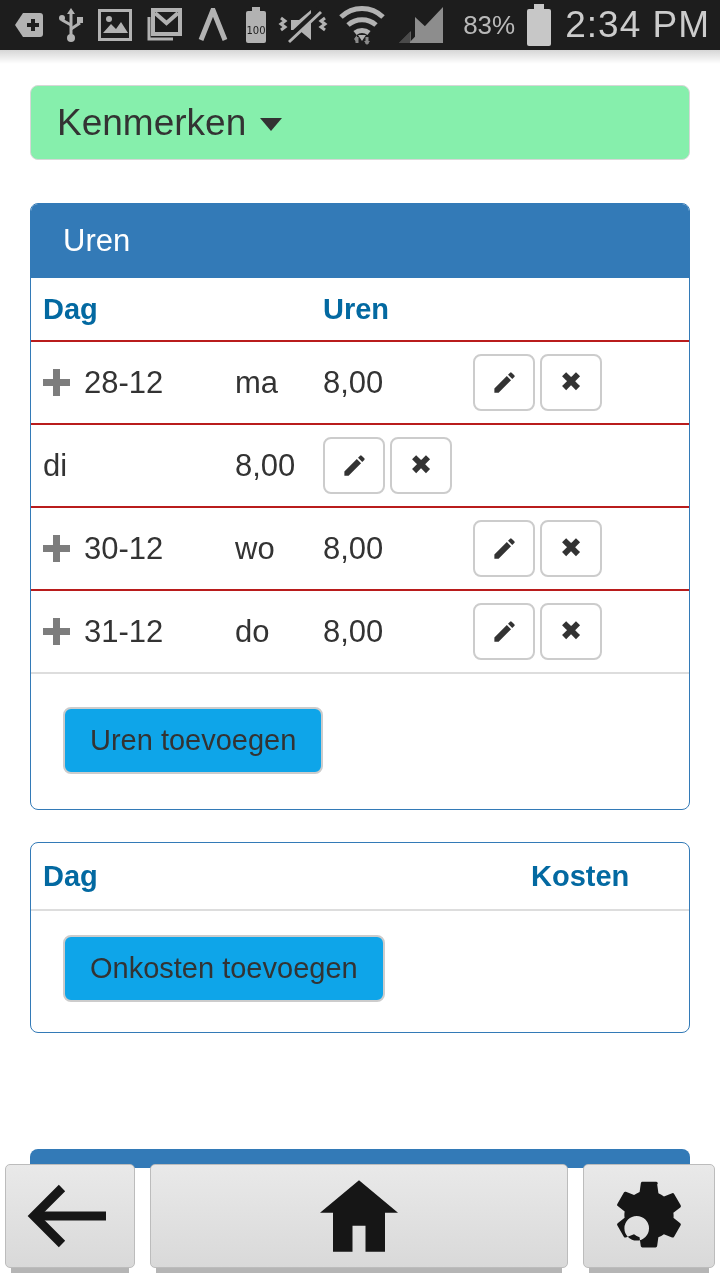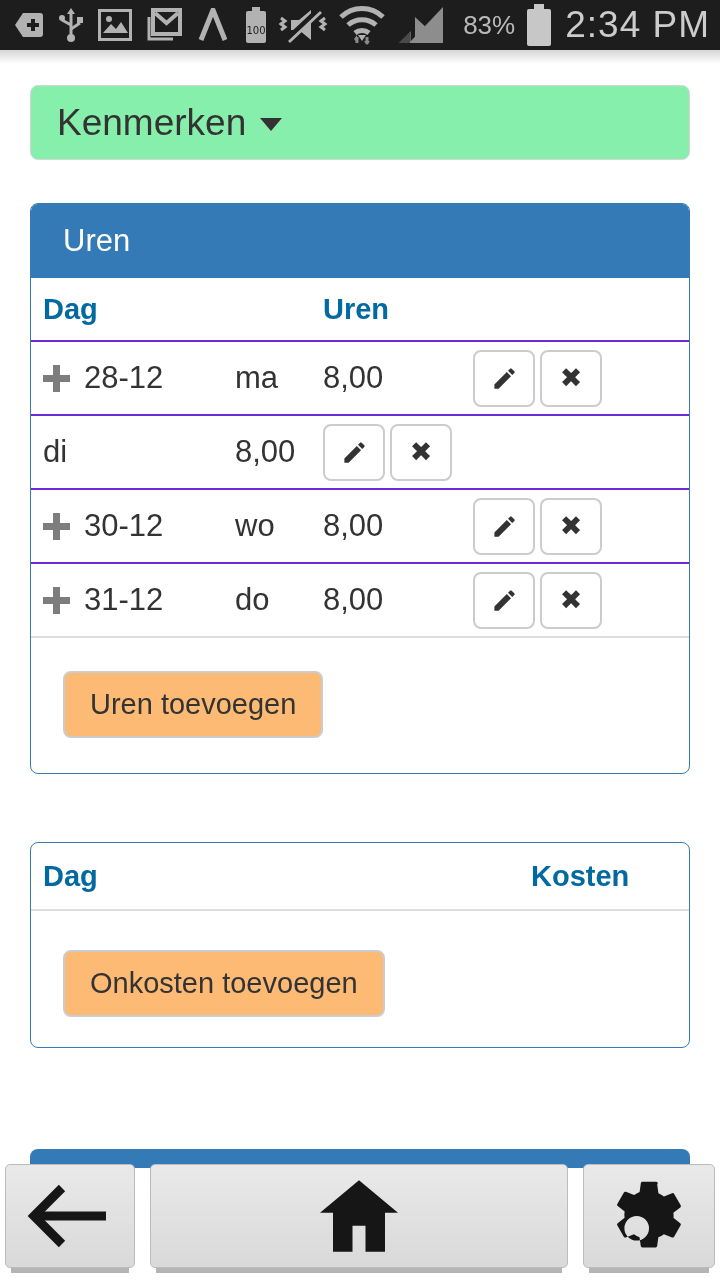--- a/index.html
+++ b/index.html
@@ -48,28 +48,28 @@
     display:flex; align-items:center; padding-left:32px;
     color:#ffffff; font-size:31px;
   }
   .uren-panel { top:203px; }
   .onkosten-panel { top:842px; }
 
   .grid-uren { display:grid; grid-template-columns:192px 88px 150px 1fr; align-items:center; padding-left:12px; }
   .grid-onk  { display:grid; grid-template-columns:488px 1fr; align-items:center; padding-left:12px; }
 
   .t-head { height:62px; font-weight:bold; font-size:29px; color:#0369a1; }
-  .t-row  { height:74px; border-top:2px solid #6d28d9; font-size:31px; color:#333; }
+  .t-row  { height:83px; border-top:2px solid #b91c1c; font-size:31px; color:#333; }
   .t-row:first-of-type { border-top:2px solid #dddddd; }
   .cell-date { display:flex; align-items:center; gap:14px; }
   .plus-icon { flex:0 0 auto; display:flex; }
   .t-foot { border-top:2px solid #dddddd; padding:33px 0 35px 32px; }
 
   .btn-default {
-    display:inline-block; background:#fdba74; border:2px solid #cccccc;
+    display:inline-block; background:#0ea5e9; border:2px solid #cccccc;
     border-radius:8px; padding:15px 25px; font-size:29px; color:#333;
     font-family:inherit; cursor:pointer;
   }
   .action-group { display:flex; gap:5px; }
   .btn-icon {
     width:62px; height:57px; background:#fff; border:2px solid #cccccc;
     border-radius:8px; display:flex; align-items:center; justify-content:center;
     cursor:pointer;
   }
   .x-glyph { font-size:27px; color:#333; font-weight:bold; line-height:1; }
@@ -298,21 +298,21 @@
     <div class="t-foot">
       <button class="btn-default">Uren toevoegen</button>
     </div>
   </div>
 
   <div class="panel onkosten-panel">
     <div class="grid-onk t-head" style="height:66px;">
       <span>Dag</span>
       <span>Kosten</span>
     </div>
-    <div class="t-foot" style="padding:39px 0 30px 32px;">
+    <div class="t-foot" style="padding:24px 0 30px 32px;">
       <button class="btn-default">Onkosten toevoegen</button>
     </div>
   </div>
 
   <div class="third-panel-stub"></div>
 
   <div class="navbar-bg"></div>
 
   <div class="nav-btn nav-back">
     <svg width="96" height="72" viewBox="0 0 96 72">

